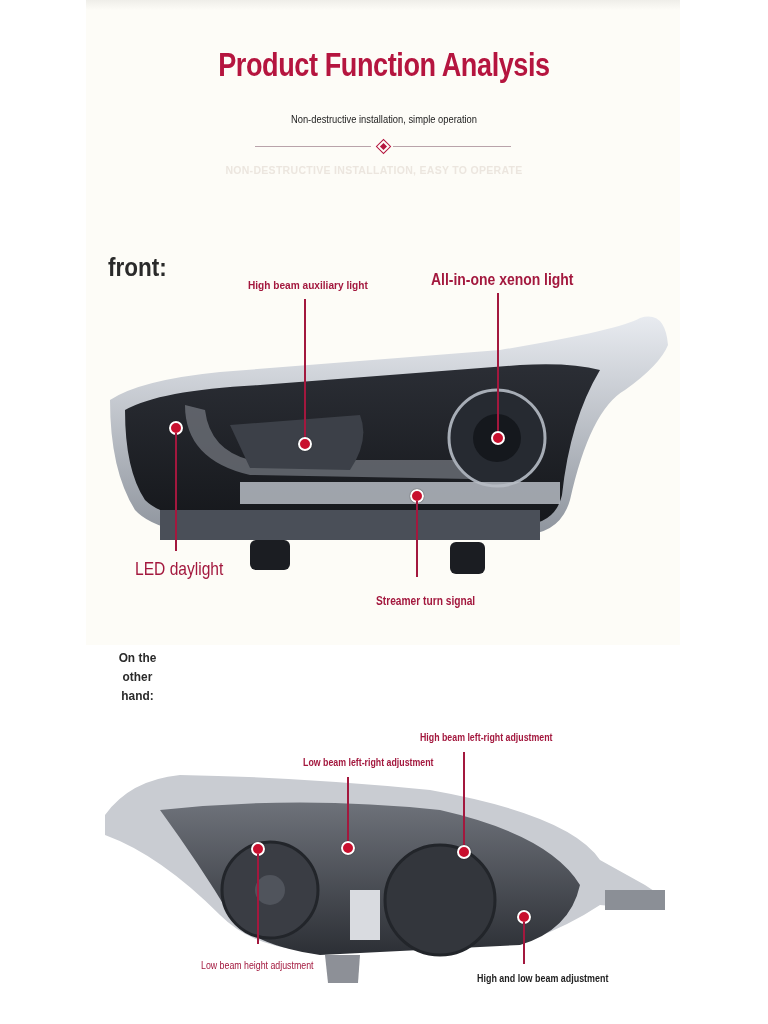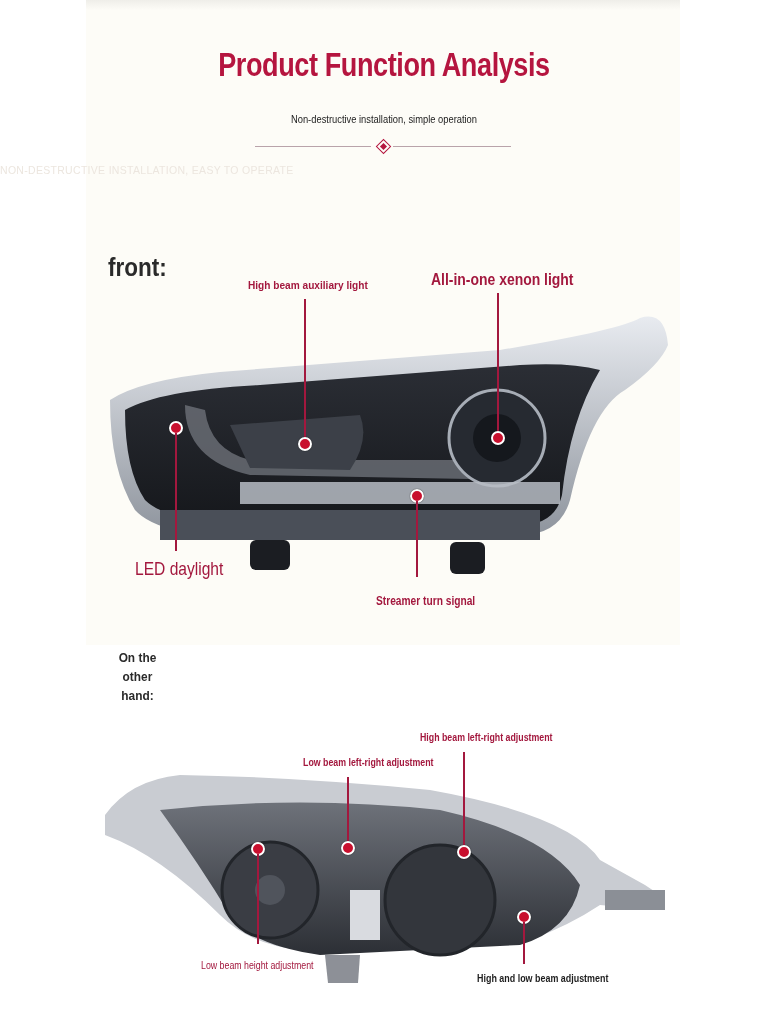--- a/index.html
+++ b/index.html
@@ -9,22 +9,22 @@
   .panel-shadow { position:absolute; left:86px; top:0; width:594px; height:10px; background:linear-gradient(#efeee9,#fdfcf7); }
   .title { position:absolute; left:0; width:768px; top:46px; text-align:center; color:#b5153f;
            font-family:"Liberation Sans Narrow","Liberation Sans", sans-serif; font-size:33px; font-weight:bold;
            letter-spacing:-0.5px; transform:scaleX(0.82); transform-origin:center; }
   .subtitle { position:absolute; left:0; width:768px; top:113px; text-align:center; color:#222;
               font-size:11px; transform:scaleX(0.85); }
   .divider-line { position:absolute; top:146px; height:1px; background:#b9a3aa; }
   .diamond { position:absolute; left:378px; top:141px; width:9px; height:9px; border:1px solid #b5153f;
              transform:rotate(45deg); background:#fdfcf7; }
   .diamond-inner { position:absolute; left:2px; top:2px; width:5px; height:5px; background:#b5153f; }
-  .ghost { position:absolute; left:0; width:748px; top:164px; color:#ece6df;
-           font-size:10.5px; font-weight:normal; letter-spacing:0.3px; }
+  .ghost { position:absolute; left:0; width:748px; top:164px; text-align:center; color:#ece6df;
+           font-size:10.5px; font-weight:bold; letter-spacing:0.3px; }
   .section-label { position:absolute; color:#2a2a2a; font-weight:bold; }
   .front-label { left:108px; top:253px; font-size:25px; transform:scaleX(0.9); transform-origin:left; }
   .other-label { left:104px; top:648px; font-size:13.5px; line-height:19px; transform:scaleX(0.88); transform-origin:left; text-align:center; width:76px;}
   .callout { position:absolute; color:#a3183e; font-weight:bold; white-space:nowrap; transform-origin:left; }
   .vline { position:absolute; width:2px; background:#a3183e; }
   .dot { position:absolute; width:10px; height:10px; border-radius:50%; background:#c8102e; border:2px solid #fff; box-shadow:0 0 1px #000; }
   svg { position:absolute; }
 </style>
 </head>
 <body>

